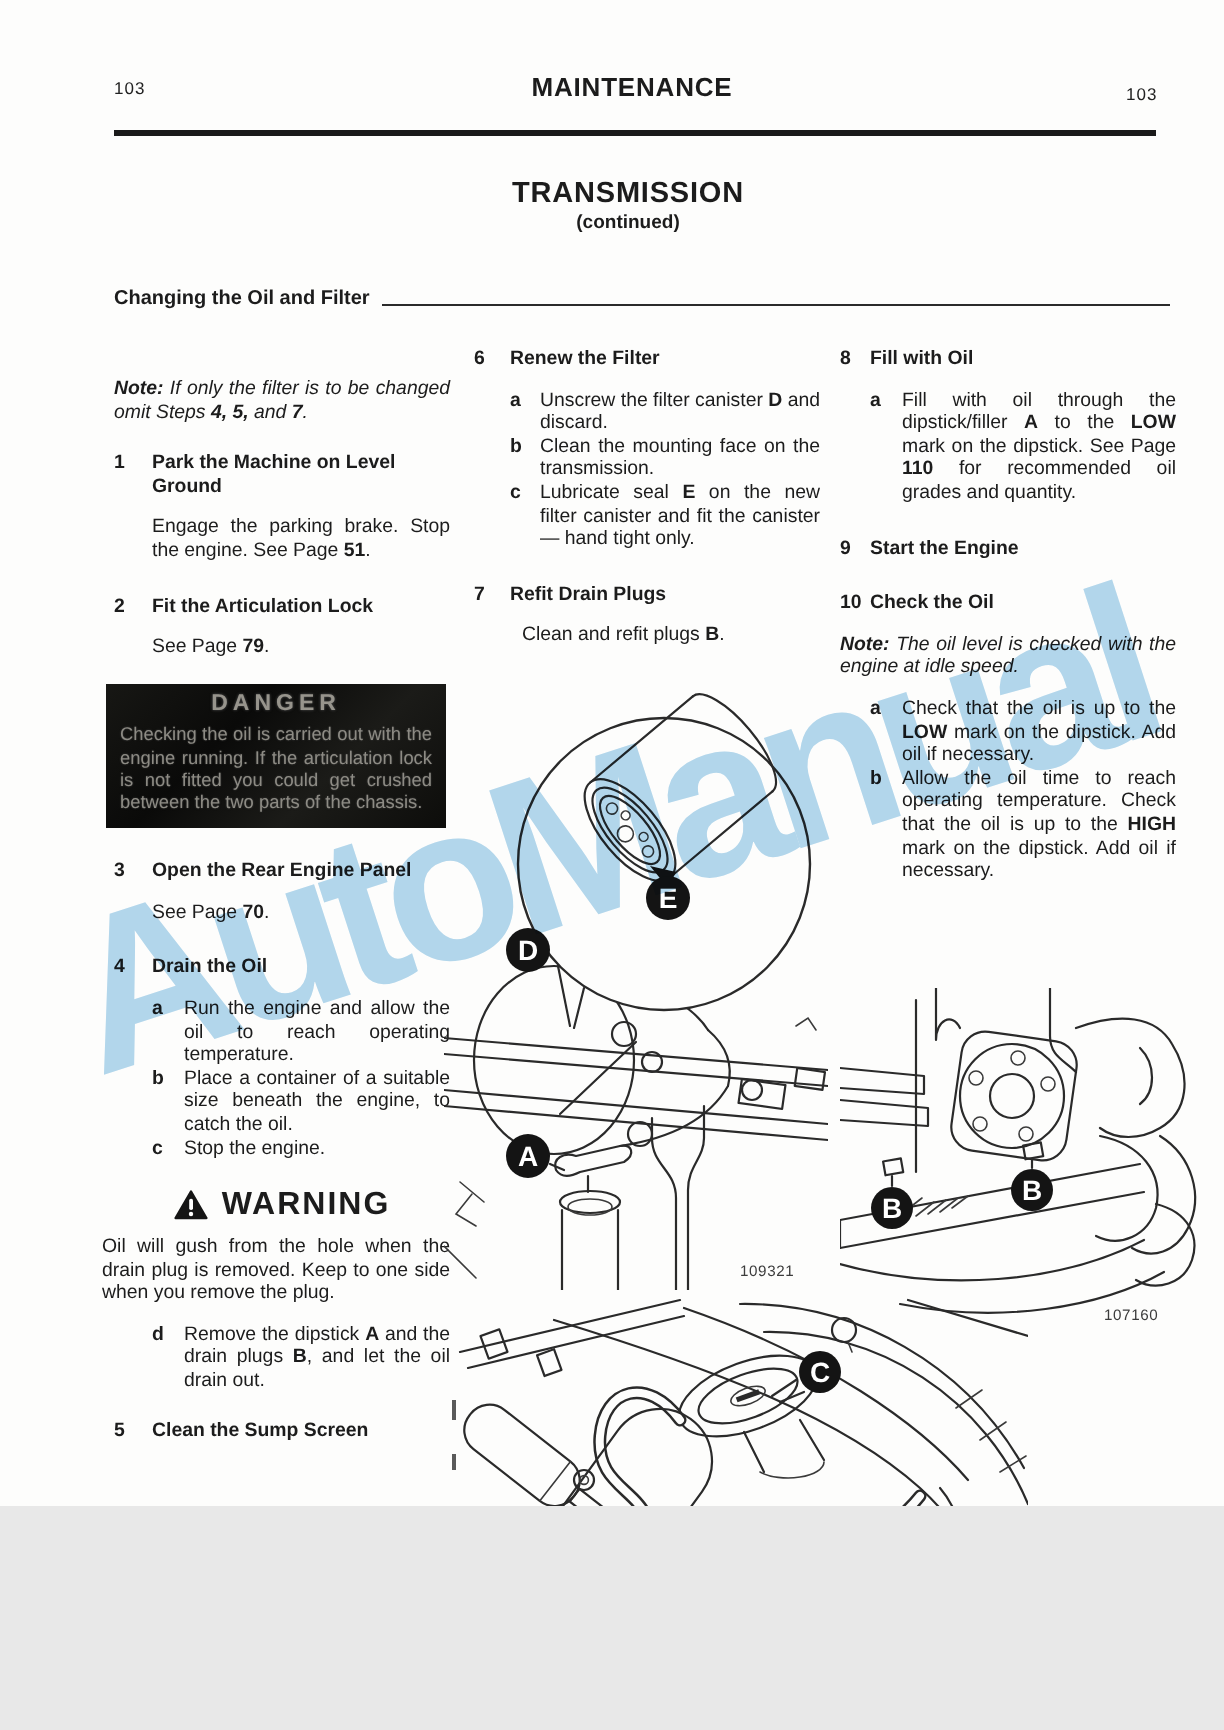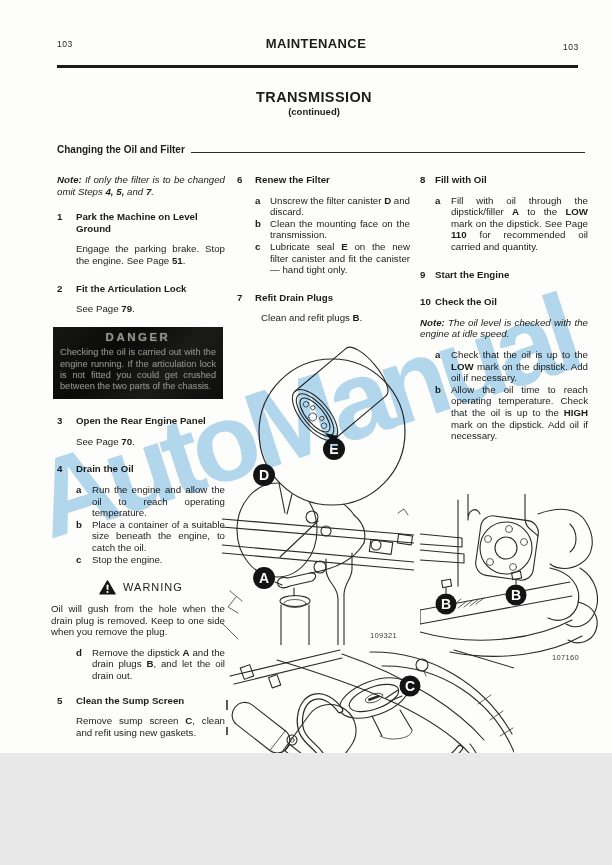--- a/index.html
+++ b/index.html
@@ -17,21 +17,21 @@
   .rule{position:absolute;left:57px;top:65px;width:521px;height:2.6px;background:#1a1a1a;}
   .sec-title{position:absolute;left:0;right:0;top:89px;text-align:center;
     font-size:14.5px;font-weight:bold;letter-spacing:.4px;transform:translateX(8px);}
   .sec-cont{position:absolute;left:0;right:0;top:106px;text-align:center;
     font-size:9.5px;font-weight:bold;transform:translateX(8px);}
   .subsec{position:absolute;left:57px;top:144px;width:528px;display:flex;align-items:flex-end;}
   .subsec .txt{font-size:10px;font-weight:bold;white-space:nowrap;}
   .subsec .ext{flex:1;border-bottom:1.1px solid #2b2b2b;margin-left:6px;margin-bottom:2px;}
   
   .col{position:absolute;font-size:9.7px;line-height:11.6px;}
-  .col-left{left:57px;top:174px;width:168px;}
+  .col-left{left:57px;top:189px;width:168px;}
   .col-mid{left:237px;top:174px;width:173px;}
   .col-right{left:420px;top:174px;width:168px;}
   .note{font-style:italic;text-align:justify;}
   .note b{font-weight:bold;}
   .step{display:flex;margin-top:16px;}
   .step:first-child{margin-top:0;}
   .num{font-weight:bold;flex:0 0 19px;}
   .col-right .num{flex:0 0 15px;}
   .col-mid .num{flex:0 0 18px;}
   .stitle{font-weight:bold;}
@@ -48,21 +48,21 @@
   
   .danger{margin:12px 0 14px -4px;width:170px;padding:5px 7px 7px;
     background:linear-gradient(135deg,#171714,#0a0a09 35%,#1b1b18 65%,#0d0d0b);
     color:#8d8b84;box-sizing:border-box;}
   .danger .dtitle{text-align:center;font-weight:bold;font-size:11.5px;letter-spacing:2.5px;
     color:#97948c;text-shadow:0 0 1.5px #555;}
   .danger .dbody{margin-top:4px;font-size:9.2px;line-height:11.2px;text-align:justify;
     text-shadow:0 0 1px #444;}
   
   .warnhead{display:flex;align-items:center;justify-content:center;margin-top:15px;}
-  .warnhead .wtitle{font-weight:normal;font-size:11px;letter-spacing:1px;margin-left:7px;}
+  .warnhead .wtitle{font-weight:bold;font-size:16px;letter-spacing:1px;margin-left:7px;}
   .warnbody{margin-top:8px;margin-left:-6px;text-align:justify;}
   
   .fig{position:absolute;}
   .fig svg{display:block;}
   .ln{fill:none;stroke:#2a2a2a;stroke-width:1.1;stroke-linecap:round;stroke-linejoin:round;}
   .lnthin{fill:none;stroke:#3a3a3a;stroke-width:.8;stroke-linecap:round;}
   .callout{fill:#141414;}
   .callout-txt{fill:#ffffff;font-weight:bold;font-size:14px;text-anchor:middle;
     font-family:"Liberation Sans",sans-serif;}
   .fignum{fill:#3c3c3c;font-size:7.6px;letter-spacing:.3px;font-family:"Liberation Sans",sans-serif;}
@@ -148,21 +148,20 @@
 
     <div class="sub gap">
       <span class="slet">d</span>
       <span class="stext"><span>Remove the dipstick </span><b>A</b><span> and the drain plugs </span><b>B</b><span>, and let the oil drain out.</span></span>
     </div>
 
     <div class="step" style="margin-top:13px;">
       <span class="num">5</span>
       <span class="stitle">Clean the Sump Screen</span>
     </div>
-    <div class="sbody"><span>Remove sump screen </span><b>C</b><span>, clean and refit using new gaskets.</span></div>
   </div>
 
   <div class="col col-mid">
     <div class="step">
       <span class="num">6</span>
       <span class="stitle">Renew the Filter</span>
     </div>
     <div class="sub gap">
       <span class="slet">a</span>
       <span class="stext"><span>Unscrew the filter canister </span><b>D</b><span> and discard.</span></span>
@@ -183,21 +182,21 @@
     <div class="sbody"><span>Clean and refit plugs </span><b>B</b><span>.</span></div>
   </div>
 
   <div class="col col-right">
     <div class="step">
       <span class="num">8</span>
       <span class="stitle">Fill with Oil</span>
     </div>
     <div class="sub gap">
       <span class="slet">a</span>
-      <span class="stext"><span>Fill with oil through the dipstick/filler </span><b>A</b><span> to the </span><b>LOW</b><span> mark on the dipstick. See Page </span><b>110</b><span> for recommended oil carried and quantity.</span></span>
+      <span class="stext"><span>Fill with oil through the dipstick/filler </span><b>A</b><span> to the </span><b>LOW</b><span> mark on the dipstick. See Page </span><b>110</b><span> for recommended oil grades and quantity.</span></span>
     </div>
 
     <div class="step">
       <span class="num">9</span>
       <span class="stitle">Start the Engine</span>
     </div>
 
     <div class="step">
       <span class="num">10</span>
       <span class="stitle">Check the Oil</span>

